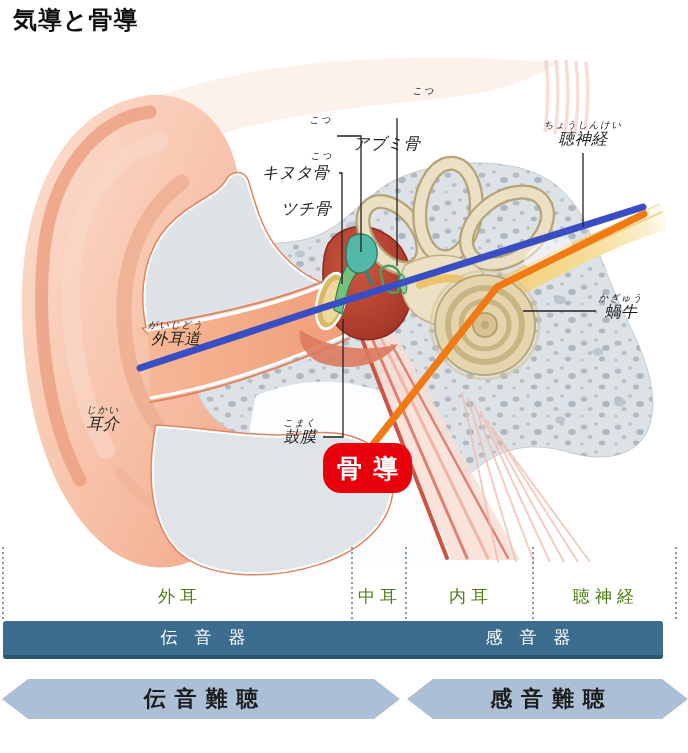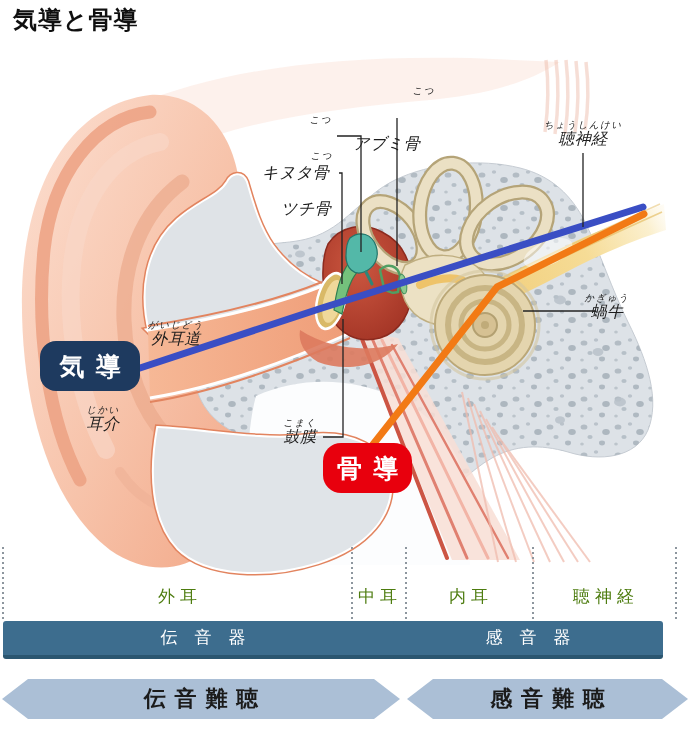--- a/index.html
+++ b/index.html
@@ -238,40 +238,37 @@
     <span class="mn">キヌタ骨</span>
   </div>
   <div class="lbl fr" style="left:281px;top:151px;width:54px">
     <span class="fg">こつ</span>
     <span class="mn">ツチ骨</span>
   </div>
   <div class="lbl" style="left:544px;top:120px;width:78px">
     <span class="fg">ちょうしんけい</span>
     <span class="mn">聴神経</span>
   </div>
-  <div class="lbl" style="left:584px;top:293px;width:46px">
+  <div class="lbl" style="left:598px;top:293px;width:46px">
     <span class="fg">かぎゅう</span>
     <span class="mn">蝸牛</span>
   </div>
   <div class="lbl" style="left:146px;top:320px;width:60px">
     <span class="fg">がいじどう</span>
     <span class="mn">外耳道</span>
   </div>
   <div class="lbl" style="left:83px;top:405px;width:40px">
     <span class="fg">じかい</span>
     <span class="mn">耳介</span>
   </div>
   <div class="lbl" style="left:279px;top:418px;width:42px">
     <span class="fg">こまく</span>
     <span class="mn">鼓膜</span>
   </div>
 
-  <div class="badge air">
-    <span>気導</span>
-  </div>
   <div class="badge bone">
     <span>骨導</span>
   </div>
 
   <div class="dash" style="left:2px"></div>
   <div class="dash" style="left:351px"></div>
   <div class="dash" style="left:405px"></div>
   <div class="dash" style="left:532px"></div>
   <div class="dash" style="left:675px"></div>
 

